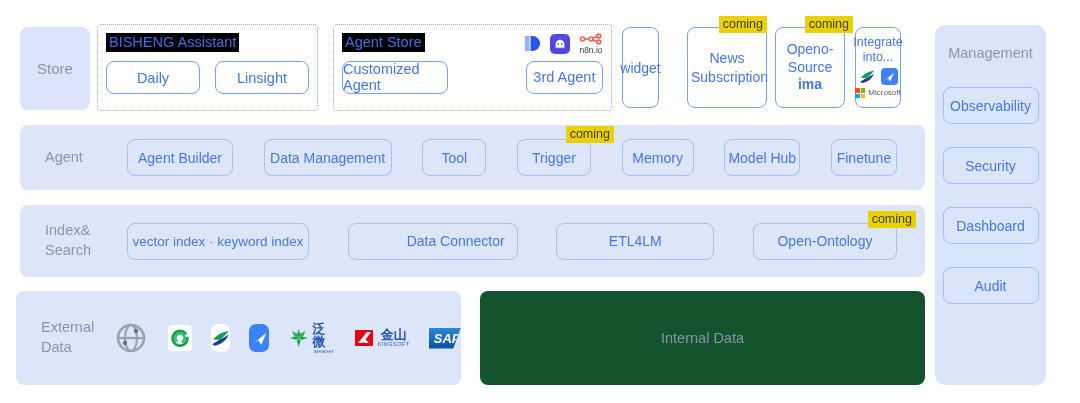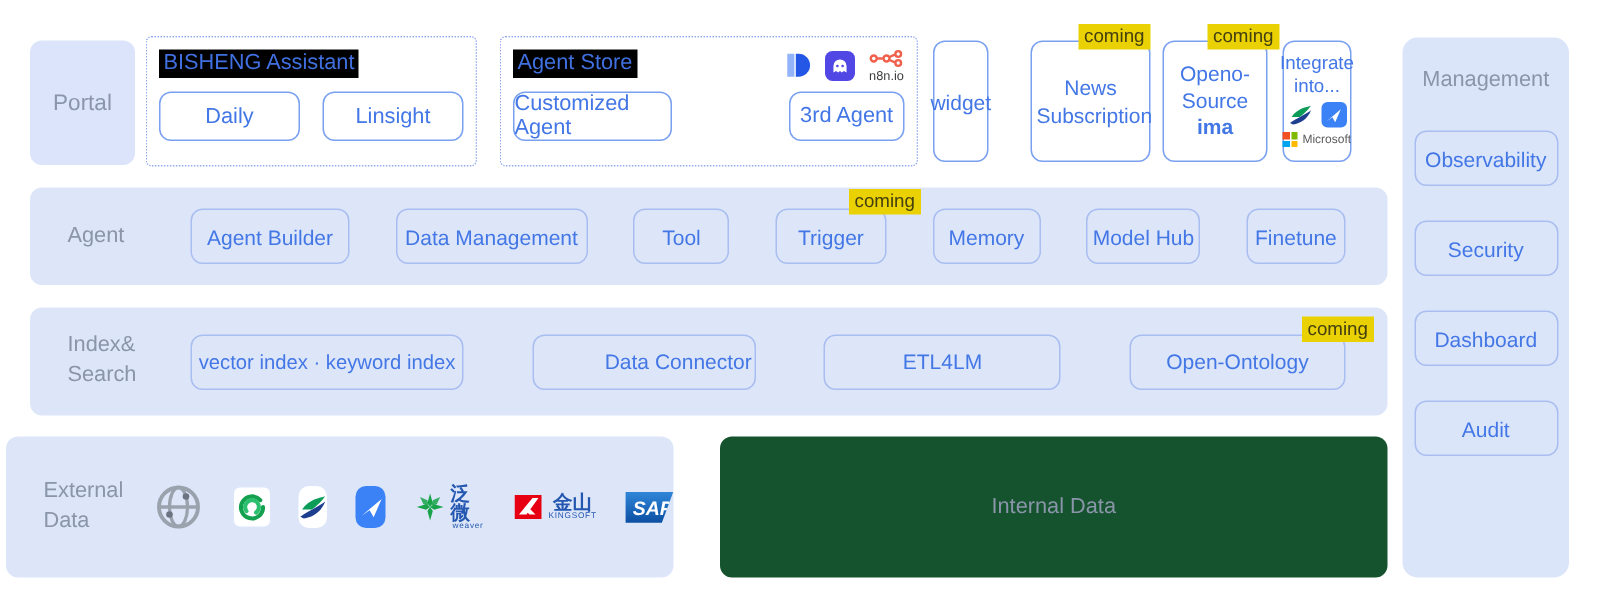--- a/index.html
+++ b/index.html
@@ -42,21 +42,21 @@
   .ms-grid{display:grid;grid-template-columns:4.5px 4.5px;grid-template-rows:4.5px 4.5px;gap:1px;}
   .ms-text{font-size:8px;color:#5c5c5c;}
 
   
   .agent-row{top:125px;height:65px;padding:0 28px 0 25px;}
   .index-row{top:205px;height:72px;padding:0 28px 0 25px;}
   .row-label{width:62px;font-size:14.5px;line-height:1.35;}
   .band-inner{margin-left:20px;}
 
   
-  .external-box{position:absolute;left:4px;top:291px;width:445px;height:94px;background:#dde6f9;border-radius:8px;
+  .external-box{position:absolute;left:16px;top:291px;width:445px;height:94px;background:#dde6f9;border-radius:8px;
         display:flex;align-items:center;padding-left:25px;box-sizing:border-box;gap:19px;}
   .internal-box{position:absolute;left:480px;top:291px;width:445px;height:94px;background:#14532d;border-radius:8px;
         display:flex;align-items:center;justify-content:center;font-size:14.5px;}
   .logo-stack{display:flex;align-items:center;gap:3px;}
   .cn-col{display:flex;flex-direction:column;align-items:center;line-height:1;}
   .cn-main{font-size:13px;font-weight:bold;color:#2457b0;}
   .cn-sub{font-size:5.5px;color:#2457b0;letter-spacing:.5px;margin-top:1px;}
   .sap-logo{width:44px;height:21px;background:linear-gradient(#2f86d8,#0b4ea2);
         clip-path:polygon(0 0,100% 0,76% 100%,0 100%);display:flex;align-items:center;padding-left:5px;
         color:#fff;font-weight:bold;font-style:italic;font-size:13px;box-sizing:border-box;}
@@ -70,21 +70,21 @@
 
   .bold{font-weight:bold;}
   svg{display:block;}
 </style>
 </head>
 <body>
 
 <div class="stage">
 
   <div class="portal-label graylabel">
-    <span>Portal</span>
+    <span>Store</span>
   </div>
 
   <div class="dotgroup grp-bisheng">
     <span class="hl">BISHENG Assistant</span>
     <div class="grp-btnrow" style="gap:15px;">
       <div class="gbtn" style="flex:1;">
         <span>Daily</span>
       </div>
       <div class="gbtn" style="flex:1;">
         <span>Linsight</span>
@@ -208,21 +208,21 @@
 
   <div class="rowband index-row">
     <div class="row-label graylabel">
       <span>Index&amp;</span><br>
       <span>Search</span>
     </div>
     <div class="band-inner">
       <div class="btn" style="width:182px;font-size:13.5px;">
         <span>vector index · keyword index</span>
       </div>
-      <div class="btn" style="width:149px;padding-left:46px;">
+      <div class="btn" style="width:170px;padding-left:46px;">
         <span>Data Connector</span>
       </div>
       <div class="btn" style="width:158px;">
         <span>ETL4LM</span>
       </div>
       <div class="btn" style="width:144px;">
         <span class="badge" style="top:-13px;right:-20px;">coming</span>
         <span>Open-Ontology</span>
       </div>
     </div>

